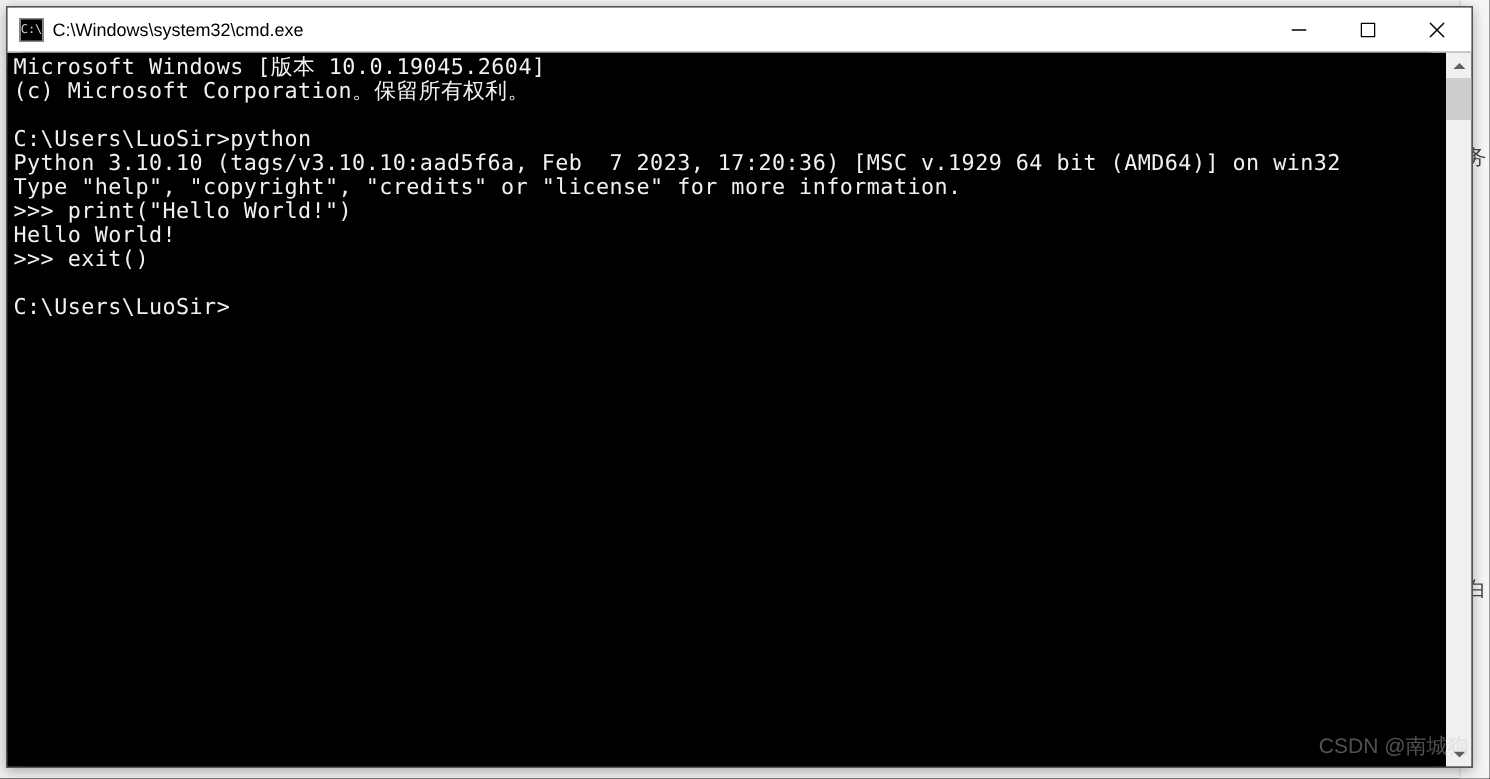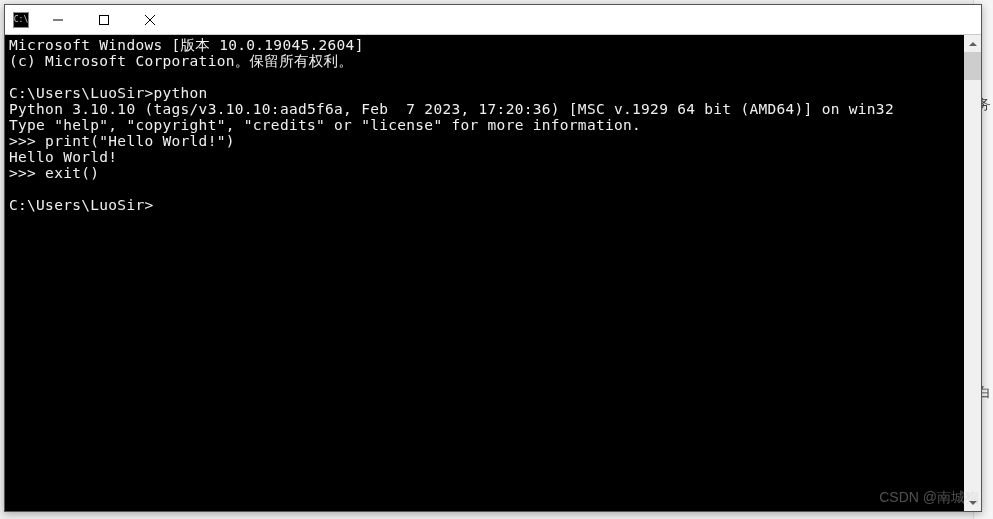--- a/index.html
+++ b/index.html
@@ -142,20 +142,21 @@
 <body>
 
 <div class="background-panel">
   <span class="bg-char" style="right:2px; top:96px;">务</span>
   <span class="bg-char" style="right:2px; top:384px;">白</span>
 </div>
 
 <div class="cmd-window">
   <div class="titlebar">
     <div class="titlebar-icon">C:\</div>
+    <div class="titlebar-text">C:\Windows\system32\cmd.exe</div>
     <div class="win-controls">
       <div class="win-btn">
         <svg viewBox="0 0 10 10">
             <line x1="0" y1="5" x2="10" y2="5" stroke="currentColor" stroke-width="1"></line>
           </svg>
       </div>
       <div class="win-btn">
         <svg viewBox="0 0 10 10">
             <rect x="0.5" y="0.5" width="9" height="9" fill="none" stroke="currentColor" stroke-width="1"></rect>
           </svg>

